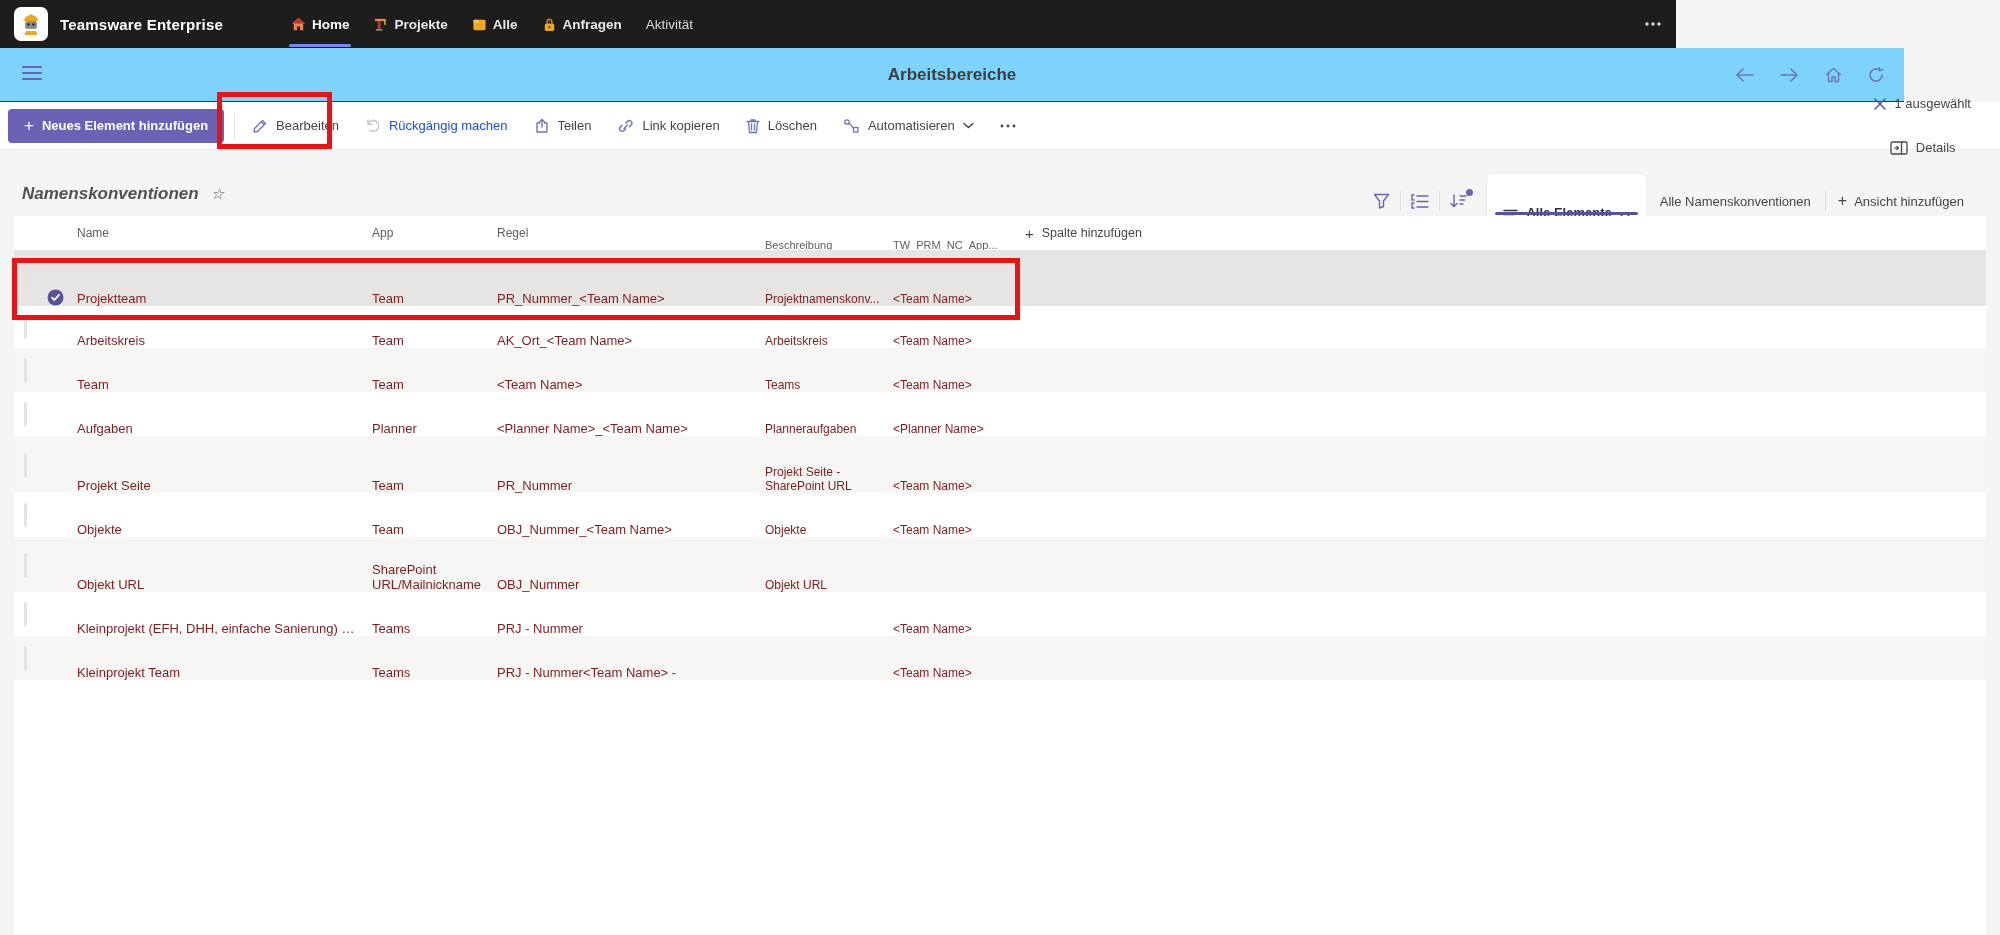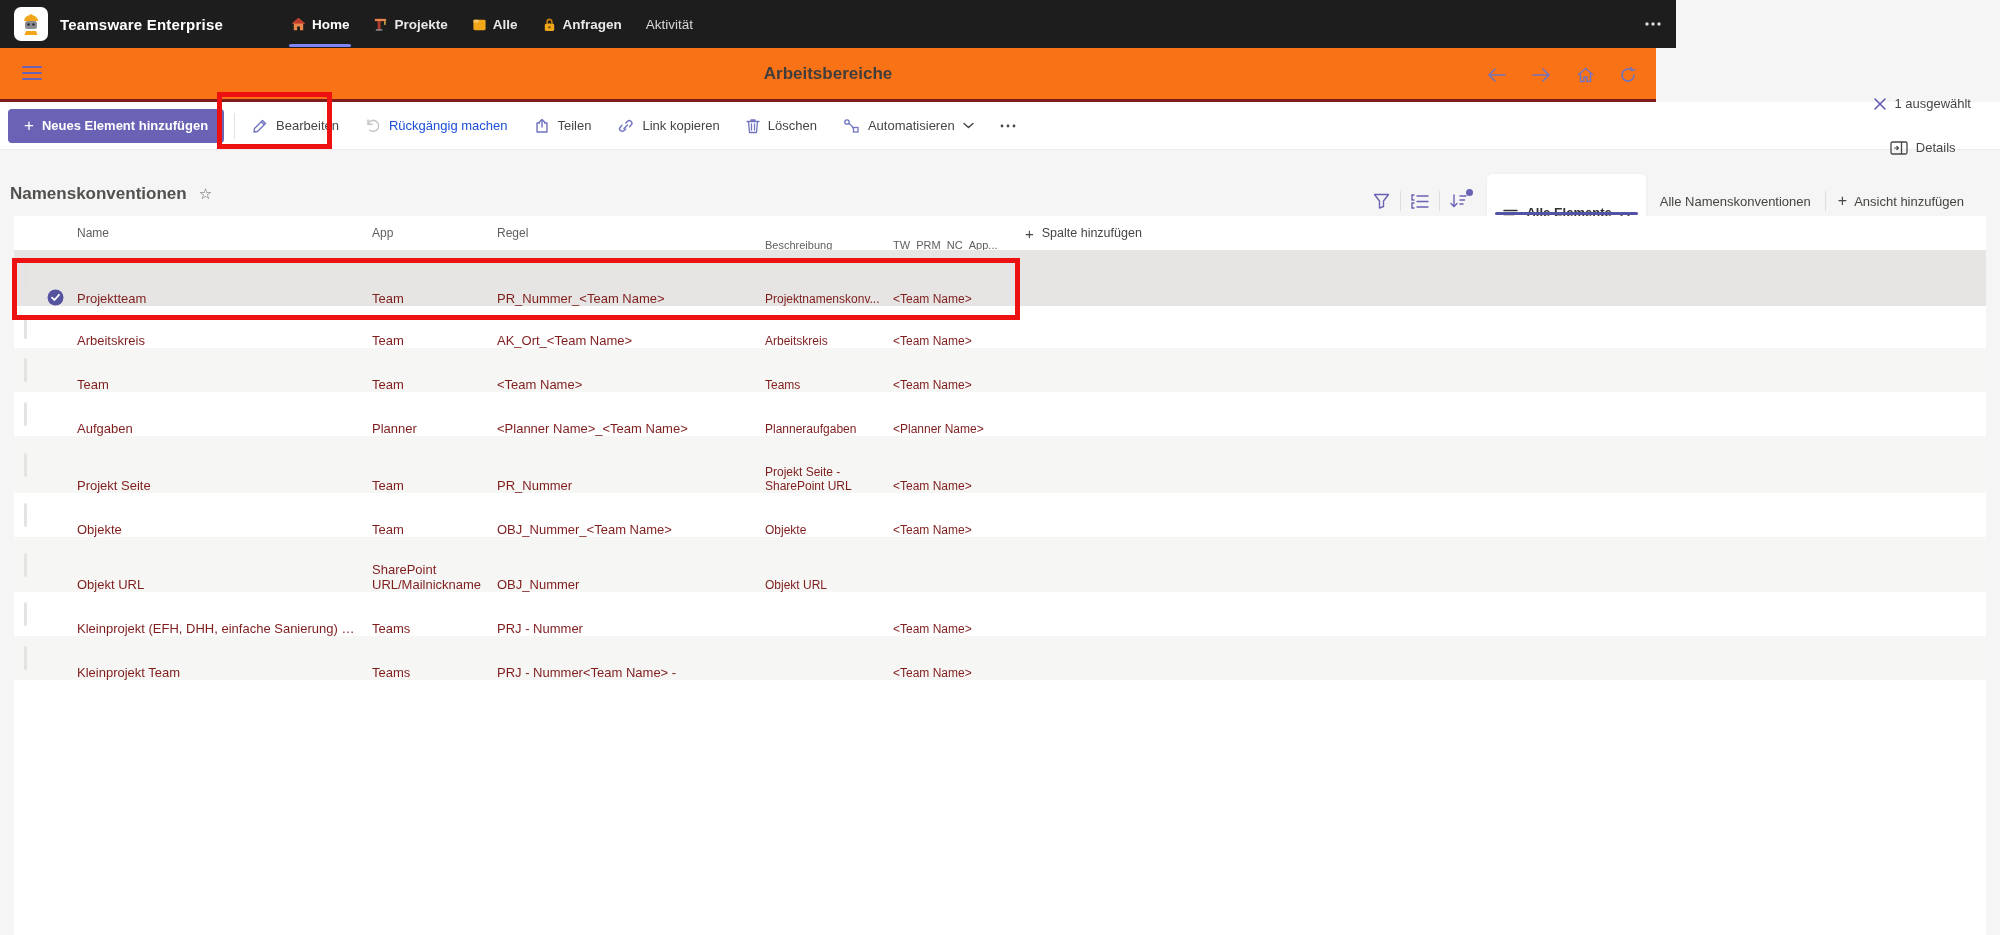--- a/index.html
+++ b/index.html
@@ -13,40 +13,40 @@
   .brand { color:#fff; font-weight:bold; font-size:15px; margin-left:12px; letter-spacing:.2px; }
   .topnav { display:flex; align-items:stretch; height:48px; margin-left:56px; }
   .topnav-item { position:relative; display:flex; align-items:center; gap:6px; padding:0 12px; color:#e8e8e8; font-size:13.5px; font-weight:bold; cursor:pointer; }
   .topnav-item .nav-ico { display:flex; align-items:center; }
   .topnav-item.active { color:#ffffff; }
   .topnav-item.active::after { content:""; position:absolute; left:10px; right:10px; bottom:1px; height:3px; background:#7f85f5; border-radius:2px; }
   .topnav-item.dim { font-weight:normal; color:#d8d8d8; }
   .topbar-more { position:absolute; right:14px; top:0; height:48px; display:flex; align-items:center; color:#d0d0d0; cursor:pointer; }
 
   
-  .titlebar { position:absolute; left:0; top:48px; width:1656px; height:54px; background:#f97316; border-bottom:3px solid #7f1d1d; }
+  .titlebar { position:absolute; left:0; top:48px; width:1904px; height:54px; background:#7dd3fc; border-bottom:1px solid #7f1d1d; }
   .hamburger { position:absolute; left:22px; top:17px; cursor:pointer; }
   .page-title { position:absolute; left:50%; top:50%; transform:translate(-50%,-50%); font-size:17px; font-weight:bold; color:#3f3e3d; }
   .nav-actions { position:absolute; right:20px; top:0; height:54px; display:flex; align-items:center; gap:26px; }
   .nav-actions .act { display:flex; align-items:center; cursor:pointer; }
 
   
   .toolbar { position:absolute; left:0; top:102px; width:2000px; height:48px; background:#fff; display:flex; align-items:center; border-bottom:1px solid #ededed; }
   .btn-primary { margin-left:8px; height:34px; background:#6a62b5; color:#fff; border:none; border-radius:4px; display:flex; align-items:center; gap:8px; padding:0 16px; font-size:13px; font-weight:bold; font-family:inherit; cursor:pointer; }
   .btn-primary .plus { font-size:17px; font-weight:normal; line-height:1; }
   .tb-divider { width:1px; height:26px; background:#e1e1e1; margin:0 4px 0 10px; }
   .tb-item { display:flex; align-items:center; gap:8px; padding:0 13px; height:34px; color:#484644; font-size:13px; cursor:pointer; border-radius:3px; white-space:nowrap; }
   .tb-item .ico { display:flex; align-items:center; color:#7073c0; }
   .tb-item.disabled { color:#1d4ed8; cursor:default; }
   .tb-item.disabled .ico { color:#c8c6c4; }
   .toolbar-right { margin-left:auto; display:flex; align-items:center; gap:10px; padding-right:16px;flex-direction:column; }
 
   
   .listheader { position:absolute; left:0; top:150px; width:2000px; height:78px; }
-  .list-title-wrap { position:absolute; left:10px; top:34px; display:flex; align-items:center; gap:12px; }
+  .list-title-wrap { position:absolute; left:22px; top:34px; display:flex; align-items:center; gap:12px;font-style:italic; }
   .list-title { font-size:17px; font-weight:bold; color:#53514e; }
   .star { color:#605e5c; font-size:15px; cursor:pointer; }
   .view-controls { position:absolute; right:24px; top:32px; display:flex; align-items:center; }
   .vc-ico { padding:0 10px; display:flex; align-items:center; color:#484644; cursor:pointer; position:relative; }
   .vc-sep { width:1px; height:20px; background:#e0dedd; }
   .dot { position:absolute; top:-4px; right:4px; width:7px; height:7px; border-radius:50%; background:#6a62b5; }
   .view-tab { position:relative; display:flex; align-items:flex-end; gap:8px; background:#fff; height:46px; margin-top:-8px; margin-left:10px; padding:0 16px; border-radius:5px 5px 0 0; font-size:13px; font-weight:bold; color:#323130; cursor:pointer; box-shadow:0 0 3px rgba(0,0,0,.06); }
   .view-tab::after { content:""; position:absolute; left:8px; right:8px; bottom:5px; height:3px; background:#5352a3; border-radius:2px; }
   .view-plain { padding:0 14px; font-size:13px; color:#45443f; cursor:pointer; white-space:nowrap; }
   .add-view { display:flex; align-items:center; gap:7px; padding:0 12px; font-size:13px; color:#45443f; cursor:pointer; white-space:nowrap; }

